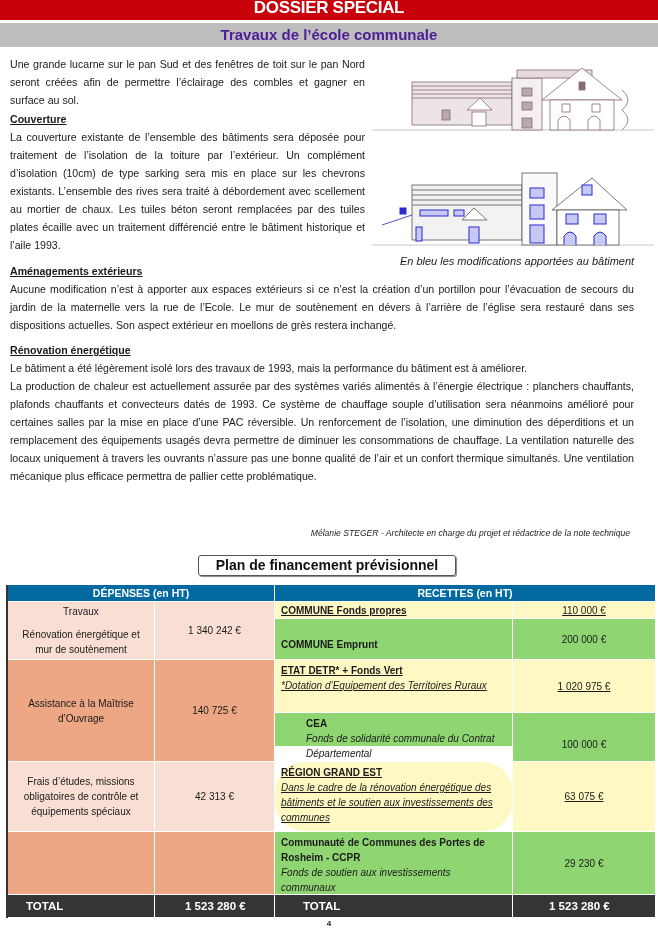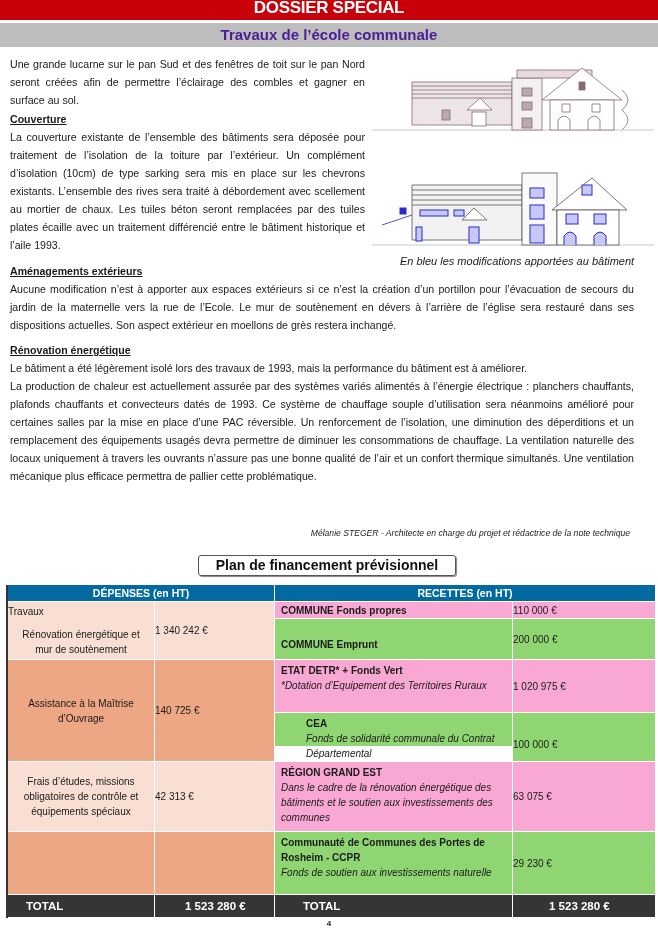--- a/index.html
+++ b/index.html
@@ -34,23 +34,23 @@
     position: absolute; left: 198px; top: 555px; width: 258px; height: 21px;
     border: 1.5px solid #555; border-radius: 3px; box-shadow: 1px 1px 1px #888;
     font-weight: bold; font-size: 14px; text-align: center; line-height: 18px; color: #111;
   }
 
   .fin-table { position: absolute; left: 8px; top: 585px; width: 648px; }
   .cell { position: absolute; font-size: 10px; line-height: 15px; color: #1a1a1a; border-right: 1px solid #fff; border-bottom: 1px solid #fff; }
   .hdr { background: #0369a1; color: #fff; font-weight: bold; text-align: center; font-size: 10.5px; line-height: 17px; }
   .pink-light { background: #f9dfd3; }
   .pink-dark { background: #eea784; }
-  .green-light { background: #f9a8d4; }
+  .green-light { background: #fef9c3; text-decoration: underline; }
   .green-dark { background: #8fd673; }
-  .center { display: flex; flex-direction: column; align-items: flex-start; justify-content: center; text-align: center; }
+  .center { display: flex; flex-direction: column; align-items: center; justify-content: center; text-align: center; }
   .left-top { padding: 3px 6px; }
   .bold { font-weight: bold; }
   .ital { font-style: italic; }
   .total-cell { background: #353535; color: #fff; font-weight: bold; font-size: 11.5px; line-height: 23px; }
   .page-num { position: absolute; left: 0; top: 919px; width: 658px; text-align: center; font-size: 8px; font-weight: bold; color: #222; }
   .left-border { position: absolute; left: 6px; top: 585px; width: 2px; height: 333px; background: #353535; }
 </style>
 </head>
 <body>
 
@@ -175,29 +175,29 @@
     <div class="ital">*Dotation d’Equipement des Territoires Ruraux</div>
   </div>
   <div class="cell green-light center" style="left:505px; top:75px; width:143px; height:53px;">1 020 975 €</div>
 
   <div class="cell green-dark left-top" style="left:267px; top:128px; width:238px; height:34px;padding-left:31px;">
     <div class="bold">CEA</div>
     <div class="ital">Fonds de solidarité communale du Contrat Départemental</div>
   </div>
   <div class="cell green-dark center" style="left:505px; top:128px; width:143px; height:49px; padding-top:14px;">100 000 €</div>
 
-  <div class="cell green-light left-top" style="left:267px; top:177px; width:238px; height:70px;">
+  <div class="cell green-light left-top" style="left:267px; top:177px; width:238px; height:70px;border-radius:29px;">
     <div class="bold">RÉGION GRAND EST</div>
     <div class="ital">Dans le cadre de la rénovation énergétique des bâtiments et le soutien aux investissements des communes</div>
   </div>
   <div class="cell green-light center" style="left:505px; top:177px; width:143px; height:70px;">63 075 €</div>
 
   <div class="cell green-dark left-top" style="left:267px; top:247px; width:238px; height:63px;">
     <div class="bold">Communauté de Communes des Portes de Rosheim - CCPR</div>
-    <div class="ital">Fonds de soutien aux investissements naturelle</div>
+    <div class="ital">Fonds de soutien aux investissements communaux</div>
   </div>
   <div class="cell green-dark center" style="left:505px; top:247px; width:143px; height:63px;">29 230 €</div>
 
   <div class="cell total-cell" style="left:0; top:310px; width:147px; height:23px; padding-left:18px;">TOTAL</div>
   <div class="cell total-cell" style="left:147px; top:310px; width:120px; height:23px; padding-left:30px;">1 523 280 €</div>
   <div class="cell total-cell" style="left:267px; top:310px; width:238px; height:23px; padding-left:28px;">TOTAL</div>
   <div class="cell total-cell" style="left:505px; top:310px; width:143px; height:23px; padding-left:36px;">1 523 280 €</div>
 </div>
 
 <div class="page-num">4</div>

